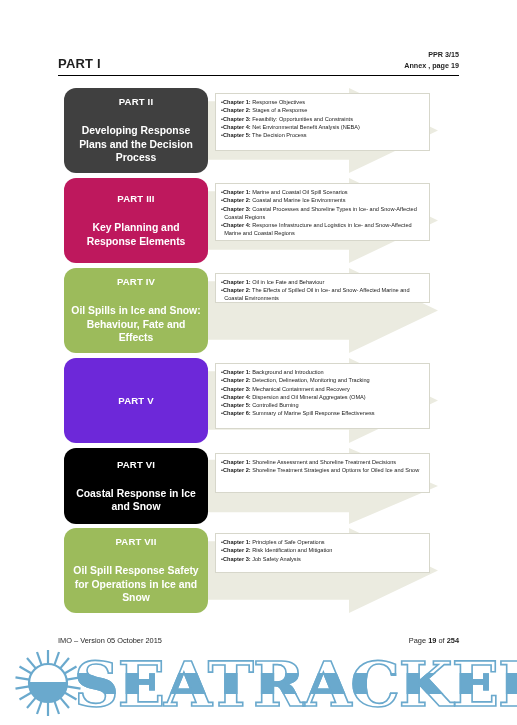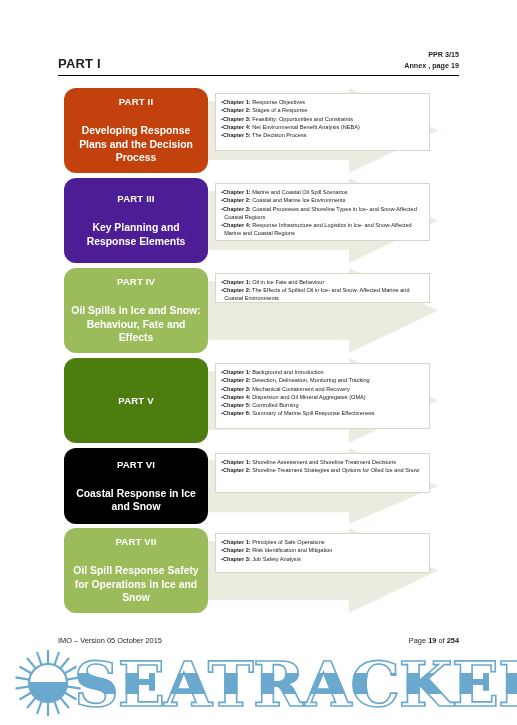--- a/index.html
+++ b/index.html
@@ -209,40 +209,40 @@
       </div>
       <div class="chapter-panel" style="top: 5px; height: 58px; width: 215px;">
         <ul class="chapter-list">
           <li><span class="bullet">•</span><span class="ch-label">Chapter 1:</span><span> Response Objectives</span></li>
           <li><span class="bullet">•</span><span class="ch-label">Chapter 2:</span><span> Stages of a Response</span></li>
           <li><span class="bullet">•</span><span class="ch-label">Chapter 3:</span><span> Feasibilty: Opportunities and Constraints</span></li>
           <li><span class="bullet">•</span><span class="ch-label">Chapter 4:</span><span> Net Environmental Benefit Analysis (NEBA)</span></li>
           <li><span class="bullet">•</span><span class="ch-label">Chapter 5:</span><span> The Decision Process</span></li>
         </ul>
       </div>
-      <div class="part-box" style="background: #c2410c;">
+      <div class="part-box" style="background: #404040;">
         <div class="part-number">PART II</div>
         <div class="part-title">Developing Response Plans and the Decision Process</div>
       </div>
     </div>
     <div class="part-row" style="top: 178px; height: 85px;">
       <div class="arrow-shape">
         <svg viewBox="0 0 285 85" preserveAspectRatio="none" xmlns="http://www.w3.org/2000/svg">
           <polygon points="0,13.175 196,13.175 196,0 285,42.5 196,85 196,71.825 0,71.825" fill="#ebebe0"></polygon>
         </svg>
       </div>
       <div class="chapter-panel" style="top: 5px; height: 58px; width: 215px;">
         <ul class="chapter-list">
           <li><span class="bullet">•</span><span class="ch-label">Chapter 1:</span><span> Marine and Coastal Oil Spill Scenarios</span></li>
           <li><span class="bullet">•</span><span class="ch-label">Chapter 2:</span><span> Coastal and Marine Ice Environments</span></li>
           <li><span class="bullet">•</span><span class="ch-label">Chapter 3:</span><span> Coastal Processes and Shoreline Types in Ice- and Snow-Affected Coastal Regions</span></li>
           <li><span class="bullet">•</span><span class="ch-label">Chapter 4:</span><span> Response Infrastructure and Logistics in Ice- and Snow-Affected Marine and Coastal Regions</span></li>
         </ul>
       </div>
-      <div class="part-box" style="background: #4c1d95;">
+      <div class="part-box" style="background: #be185d;">
         <div class="part-number">PART III</div>
         <div class="part-title">Key Planning and Response Elements</div>
       </div>
     </div>
     <div class="part-row" style="top: 268px; height: 85px;">
       <div class="arrow-shape">
         <svg viewBox="0 0 285 85" preserveAspectRatio="none" xmlns="http://www.w3.org/2000/svg">
           <polygon points="0,13.175 196,13.175 196,0 285,42.5 196,85 196,71.825 0,71.825" fill="#ebebe0"></polygon>
         </svg>
       </div>
@@ -266,21 +266,21 @@
       <div class="chapter-panel" style="top: 5px; height: 66px; width: 215px;">
         <ul class="chapter-list">
           <li><span class="bullet">•</span><span class="ch-label">Chapter 1:</span><span> Background and Introduction</span></li>
           <li><span class="bullet">•</span><span class="ch-label">Chapter 2:</span><span> Detection, Delineation, Monitoring and Tracking</span></li>
           <li><span class="bullet">•</span><span class="ch-label">Chapter 3:</span><span> Mechanical Containment and Recovery</span></li>
           <li><span class="bullet">•</span><span class="ch-label">Chapter 4:</span><span> Dispersion and Oil Mineral Aggregates (OMA)</span></li>
           <li><span class="bullet">•</span><span class="ch-label">Chapter 5:</span><span> Controlled Burning</span></li>
           <li><span class="bullet">•</span><span class="ch-label">Chapter 6:</span><span> Summary of Marine Spill Response Effectiveness</span></li>
         </ul>
       </div>
-      <div class="part-box" style="background: #4d7c0f; justify-content: center;">
+      <div class="part-box" style="background: #6d28d9; justify-content: center;">
         <div class="part-number">PART V</div>
       </div>
     </div>
     <div class="part-row" style="top: 448px; height: 76px;">
       <div class="arrow-shape">
         <svg viewBox="0 0 285 76" preserveAspectRatio="none" xmlns="http://www.w3.org/2000/svg">
           <polygon points="0,11.78 196,11.78 196,0 285,38 196,76 196,64.22 0,64.22" fill="#ebebe0"></polygon>
         </svg>
       </div>
       <div class="chapter-panel" style="top: 5px; height: 40px; width: 215px;">

